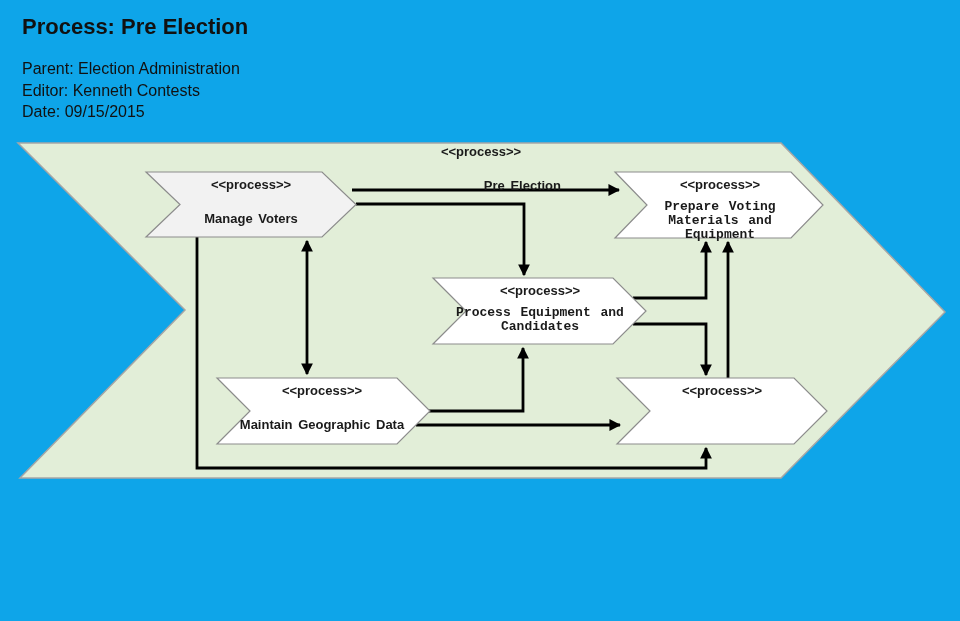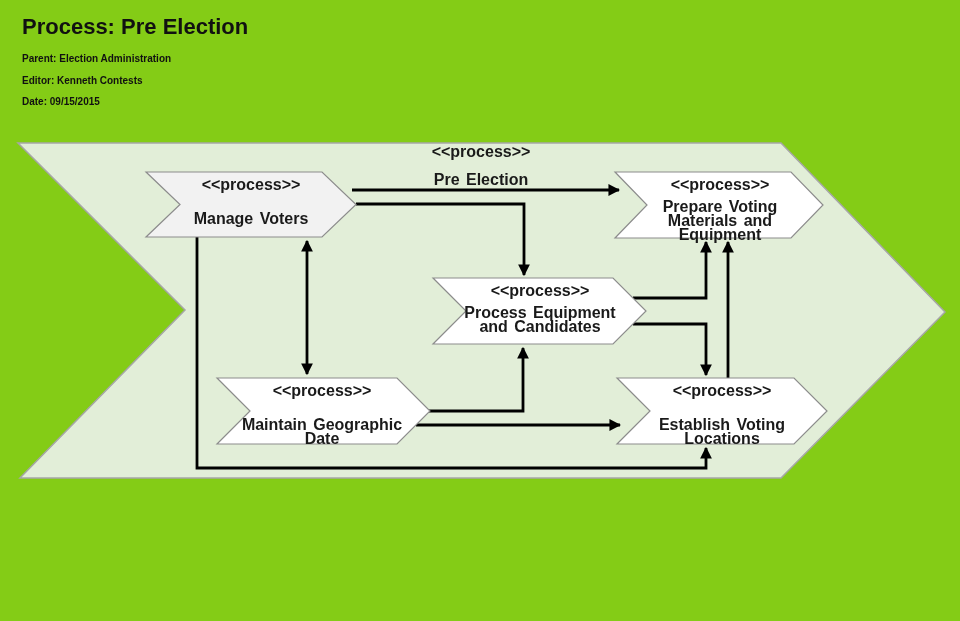--- a/index.html
+++ b/index.html
@@ -1,32 +1,32 @@
 <!DOCTYPE html>
 <html><head>
 <meta charset="utf-8">
 <style>
   html,body{margin:0;padding:0;background:#ffffff;}
   .canvas{
-    position:relative;width:960px;height:621px;background:#84cc16;
+    position:relative;width:960px;height:621px;background:#0ea5e9;
     font-family:"Liberation Sans", sans-serif;color:#111;overflow:hidden;
   }
   .hdr{position:absolute;left:22px;top:14px;}
   .hdr .title{font-size:22px;font-weight:bold;color:#111;letter-spacing:0;}
-  .hdr .meta{font-size:10px;font-weight:bold;line-height:21.5px;margin-top:8px;}
+  .hdr .meta{font-size:16px;font-weight:normal;line-height:21.5px;margin-top:18px;}
   svg.diagram{position:absolute;left:0;top:0;}
   .lbl{
-    position:absolute;text-align:center;font-size:16px;font-weight:bold;
+    position:absolute;text-align:center;font-size:13px;font-weight:bold;
     color:#1a1a1a;word-spacing:2px;line-height:14px;
   }
   .lbl .stereo{display:block;}
   .lbl .nname{display:block;}
   .gap13 .nname{margin-top:20px;}
-  .gap8  .nname{margin-top:8px;}
-  .gap2  .nname{margin-top:14px;}
+  .gap8  .nname{margin-top:8px;font-family:Liberation Mono, monospace;}
+  .gap2  .nname{margin-top:20px;text-align:right;}
 </style>
 </head>
 <body>
 
 <div class="canvas">
 
   <div class="hdr">
     <div class="title">Process: Pre Election</div>
     <div class="meta">
       <div>Parent: Election Administration</div>
@@ -76,21 +76,20 @@
     <span class="nname">Prepare Voting Materials and Equipment</span>
   </div>
 
   <div class="lbl gap8" style="left:456px;top:284px;width:168px;">
     <span class="stereo">&lt;&lt;process&gt;&gt;</span>
     <span class="nname">Process Equipment and Candidates</span>
   </div>
 
   <div class="lbl gap13" style="left:232px;top:384px;width:180px;">
     <span class="stereo">&lt;&lt;process&gt;&gt;</span>
-    <span class="nname">Maintain Geographic Date</span>
+    <span class="nname">Maintain Geographic Data</span>
   </div>
 
   <div class="lbl gap13" style="left:634px;top:384px;width:176px;">
     <span class="stereo">&lt;&lt;process&gt;&gt;</span>
-    <span class="nname">Establish Voting Locations</span>
   </div>
 
 </div>
 
 </body></html>

